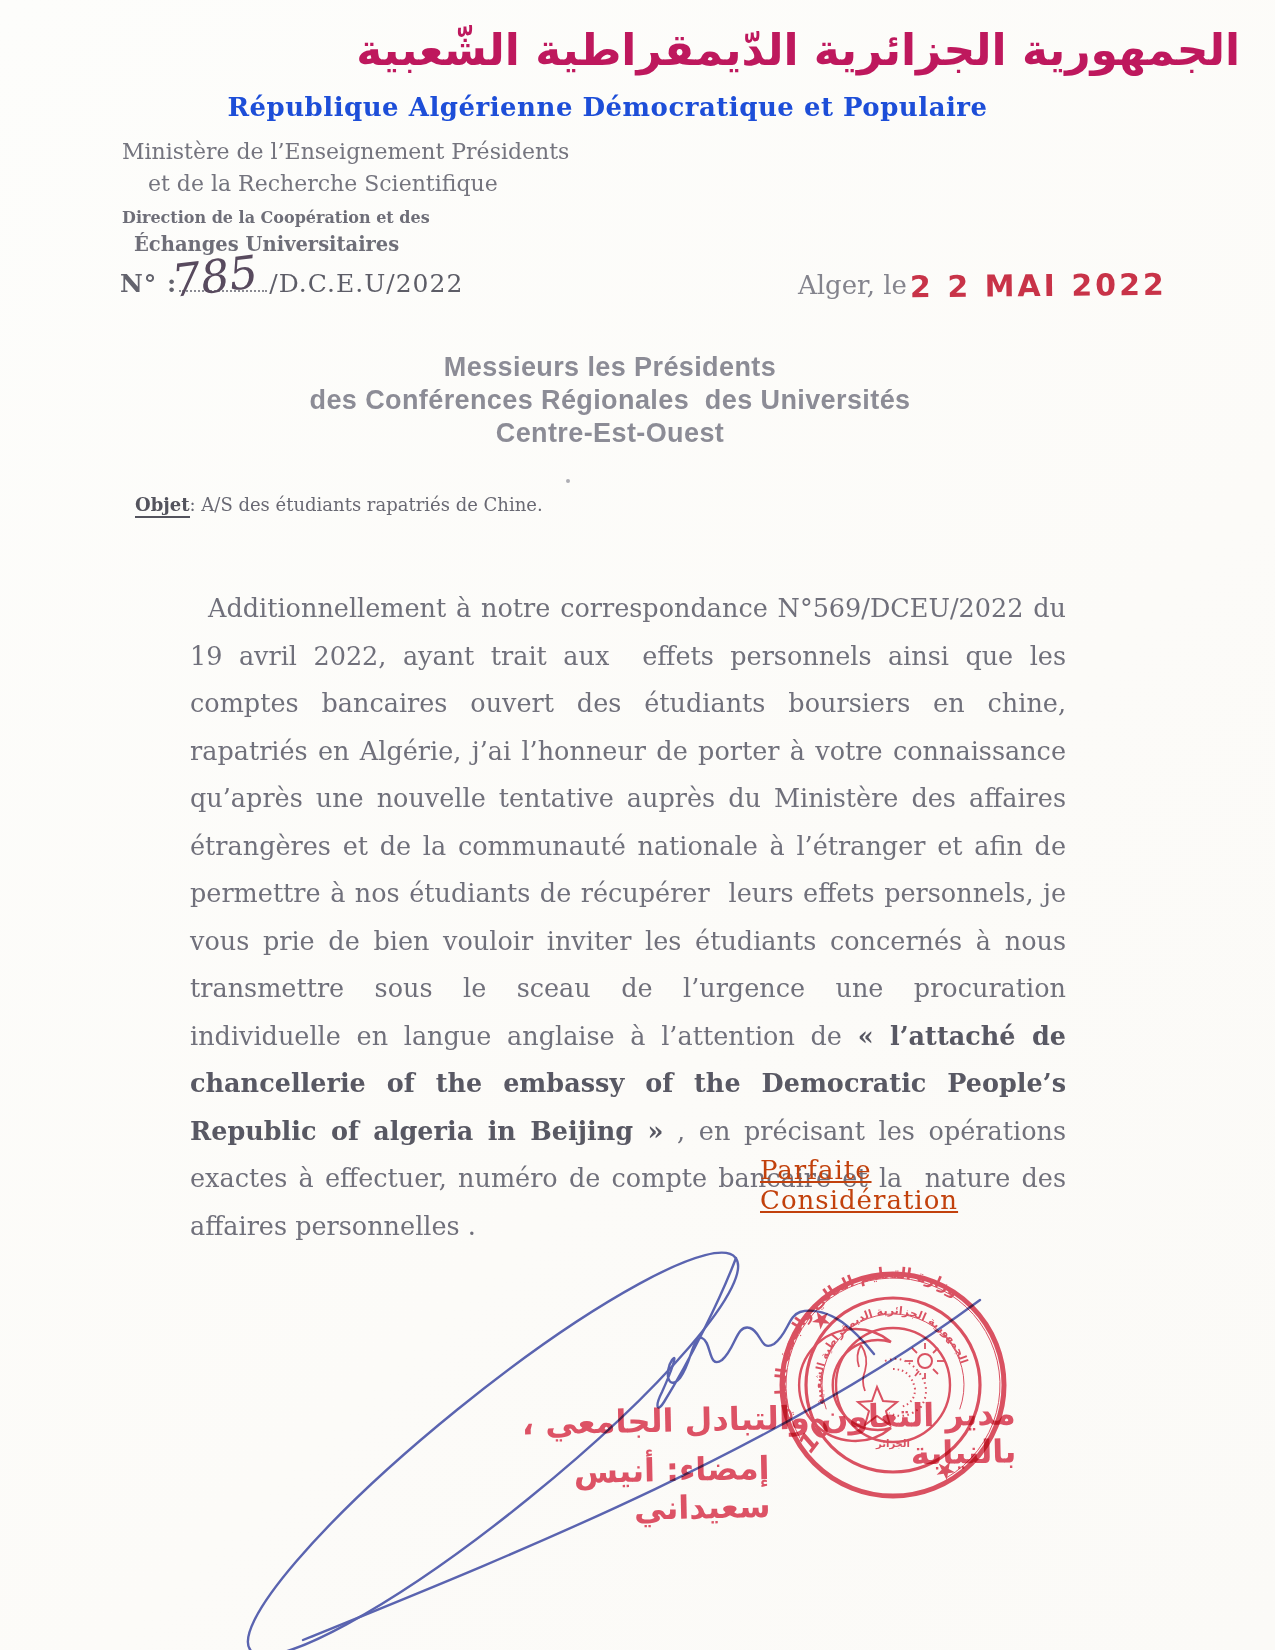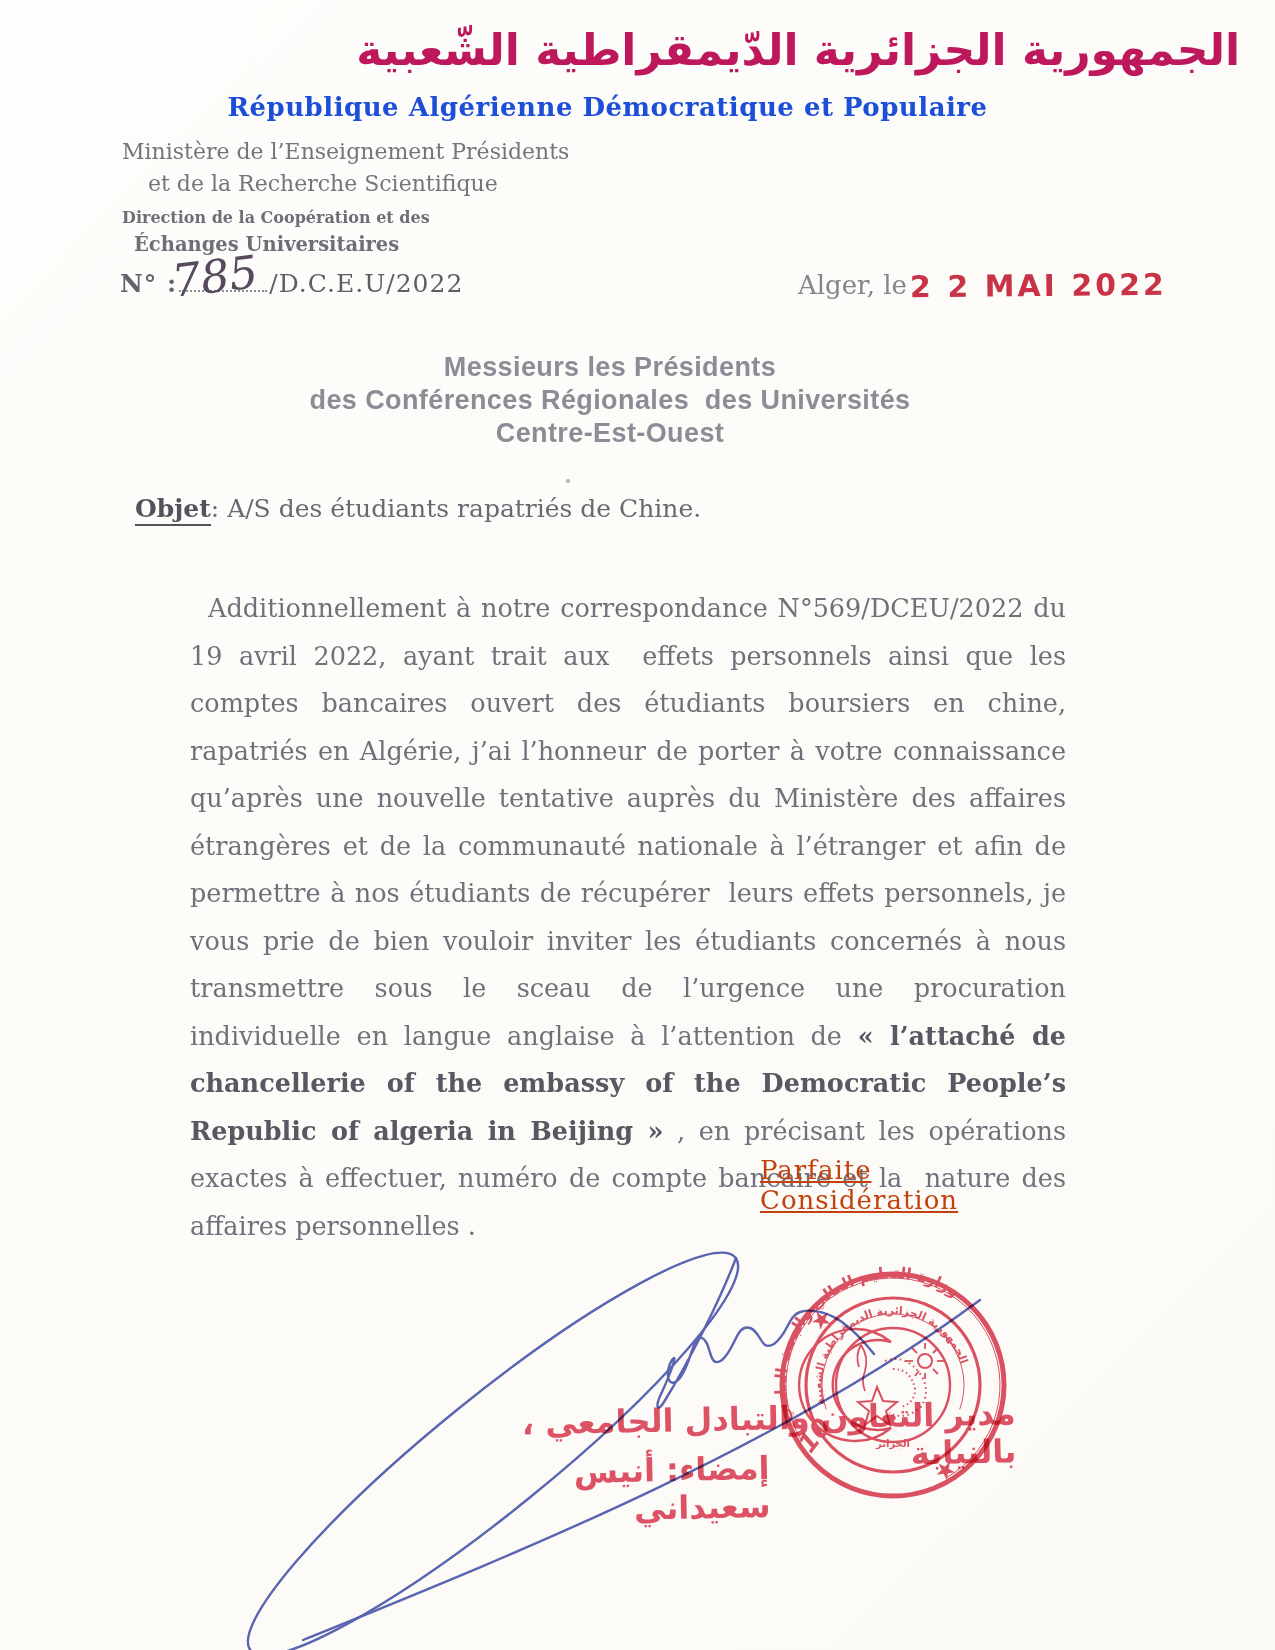--- a/index.html
+++ b/index.html
@@ -34,21 +34,21 @@
   .date-stamp{left:910px;top:268px;font-size:30px;font-weight:bold;
     font-family:"DejaVu Sans",sans-serif;color:#c83348;letter-spacing:3px;
     transform:rotate(-.6deg);}
 
   
   .addressee{left:260px;top:351px;width:700px;text-align:center;
     font-family:"Liberation Sans","DejaVu Sans",sans-serif;font-weight:bold;
     font-size:27px;line-height:33px;color:#8c8c96;letter-spacing:.4px;}
 
   
-  .subject{left:135px;top:494px;font-size:25px;color:#696973;}
+  .subject{left:135px;top:494px;font-size:18px;color:#696973;}
   .subject .lbl{font-weight:bold;color:#53535d;border-bottom:2.5px solid #53535d;
     padding-bottom:1px;}
 
   
   .body-par{left:190px;top:585px;width:876px;font-size:25.5px;line-height:47.5px;
     text-align:justify;color:#70707b;text-indent:18px;}
   .body-par .b{font-weight:bold;color:#585863;}
   .closing{left:760px;top:1155px;width:310px;
     font-size:26px;color:#c2410c;letter-spacing:1px;text-decoration:underline;}
 

